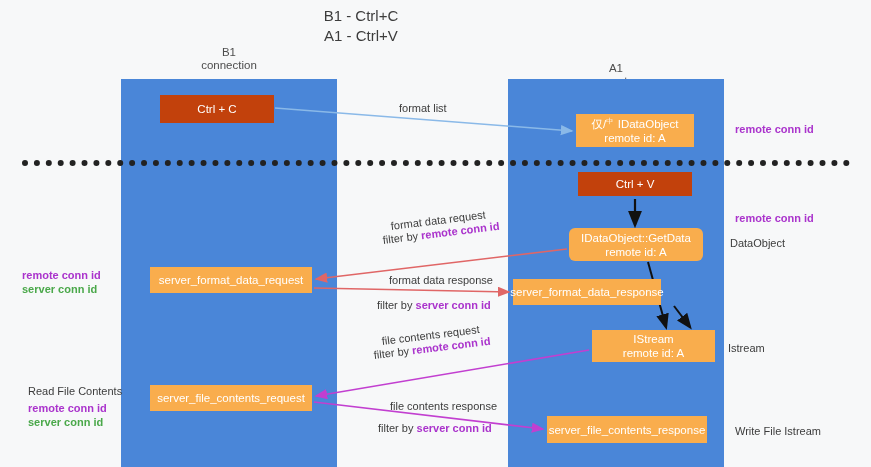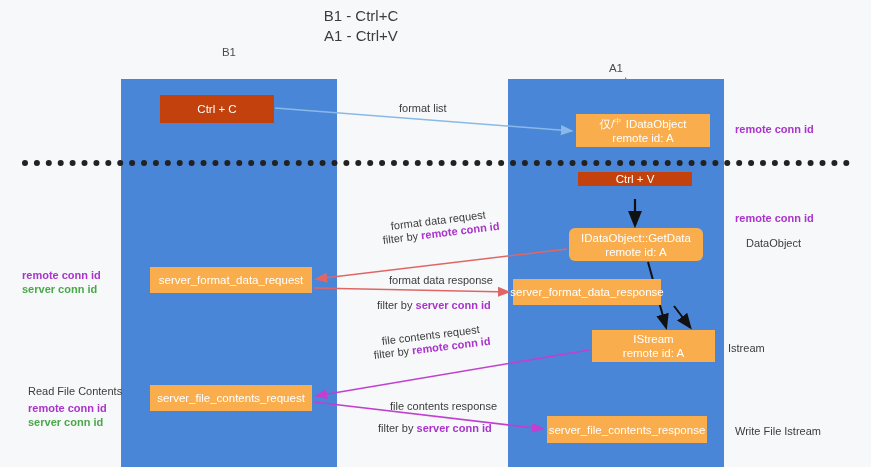--- a/index.html
+++ b/index.html
@@ -40,38 +40,38 @@
   .node{
     position:absolute;box-sizing:border-box;
     display:flex;flex-direction:column;align-items:center;justify-content:center;
     color:#ffffff;font-size:11.5px;line-height:14px;text-align:center;
   }
   .node.green{background:#c2410c;}
   .node.orange{background:#f9ad4d;}
   .node .l2{font-size:11.5px;}
 
   #n-ctrlc{left:160px;top:95px;width:114px;height:28px;}
-  #n-dataobject{left:576px;top:114px;width:134px;height:33px;}
-  #n-ctrlv{left:578px;top:172px;width:114px;height:14px;align-items:center;}
+  #n-dataobject{left:576px;top:114px;width:118px;height:33px;}
+  #n-ctrlv{left:578px;top:172px;width:114px;height:24px;align-items:center;}
   #n-getdata{left:569px;top:228px;width:134px;height:33px;border-radius:6px;}
   #n-fmt-req{left:150px;top:267px;width:162px;height:26px;}
   #n-fmt-res{left:513px;top:279px;width:148px;height:26px;}
   #n-istream{left:592px;top:330px;width:123px;height:32px;}
   #n-file-req{left:150px;top:385px;width:162px;height:26px;}
   #n-file-res{left:547px;top:416px;width:160px;height:27px;}
 
   
   .ann{position:absolute;font-size:11px;line-height:14px;}
   .ann.plain{color:#3c3c3c;}
   .purple{color:#aa33cc;font-weight:bold;}
   .green-t{color:#4aa84a;font-weight:bold;}
 
   #a-remote-1{left:735px;top:122px;}
   #a-remote-2{left:735px;top:211px;}
-  #a-dataobject{left:730px;top:236px;margin-left:16px;}
+  #a-dataobject{left:730px;top:236px;}
   #a-istream{left:728px;top:341px;}
   #a-write{left:735px;top:424px;}
   #a-left-1{left:22px;top:268px;}
   #a-read{left:28px;top:384px;}
   #a-left-2{left:28px;top:401px;}
 
   
   .elabel{position:absolute;font-size:11px;line-height:15px;color:#3c3c3c;white-space:nowrap;}
 
   #el-format-list{left:399px;top:101px;}
@@ -93,20 +93,21 @@
 
 <div id="stage">
 
   <div id="title">
     <div>B1 - Ctrl+C</div>
     <div>A1 - Ctrl+V</div>
   </div>
 
   <div id="hdr-b1" class="lane-header">
     <div>B1</div>
+    <div>connection</div>
   </div>
   <div id="hdr-a1" class="lane-header">
     <div>A1</div>
     <div>remote</div>
   </div>
 
   <div id="lane-b1" class="lane"></div>
   <div id="lane-a1" class="lane"></div>
 
   <svg id="edges" viewBox="0 0 871 467">

